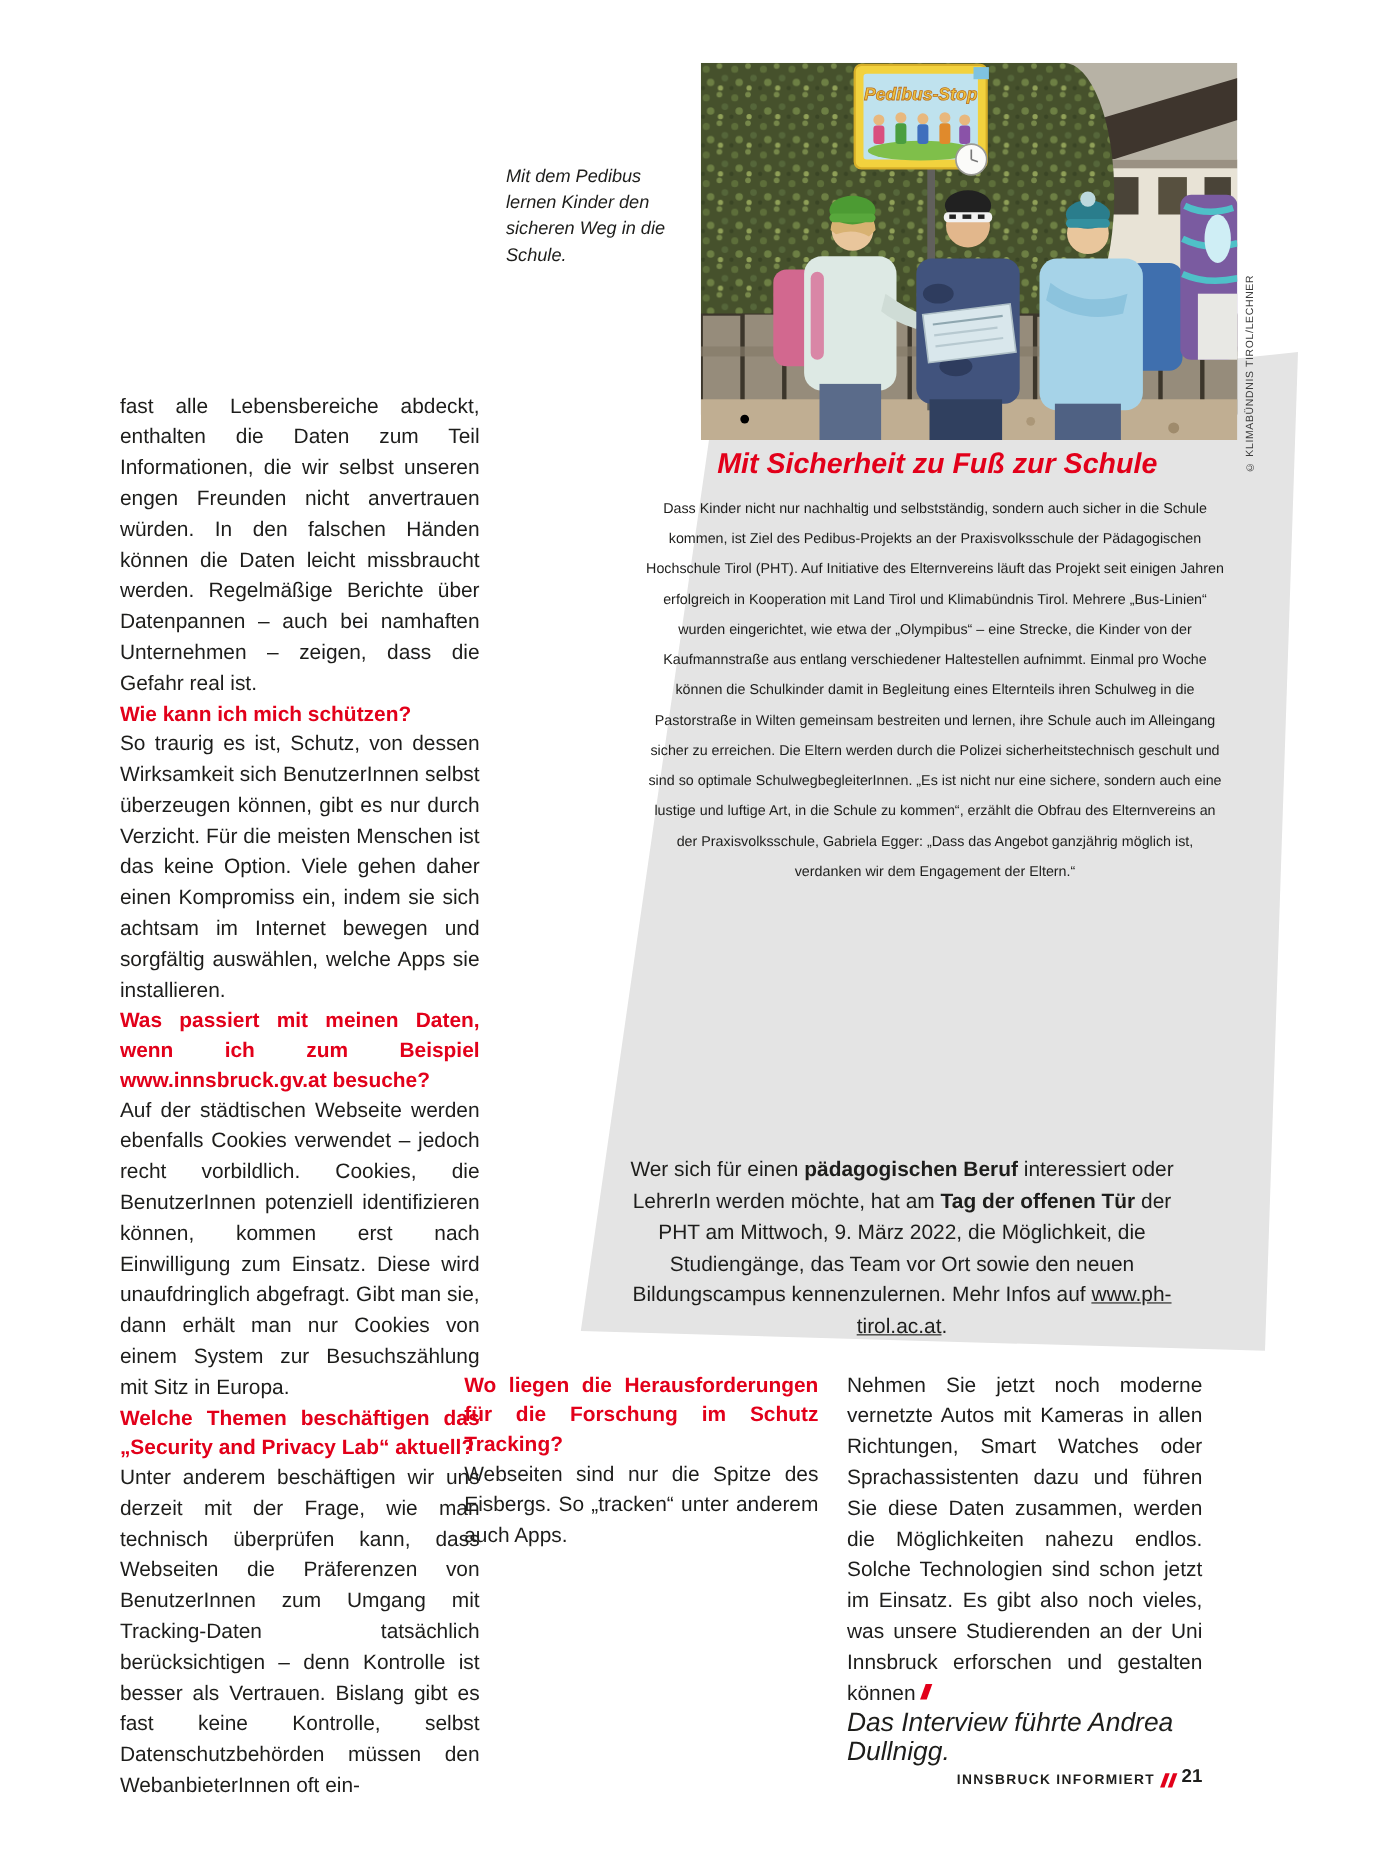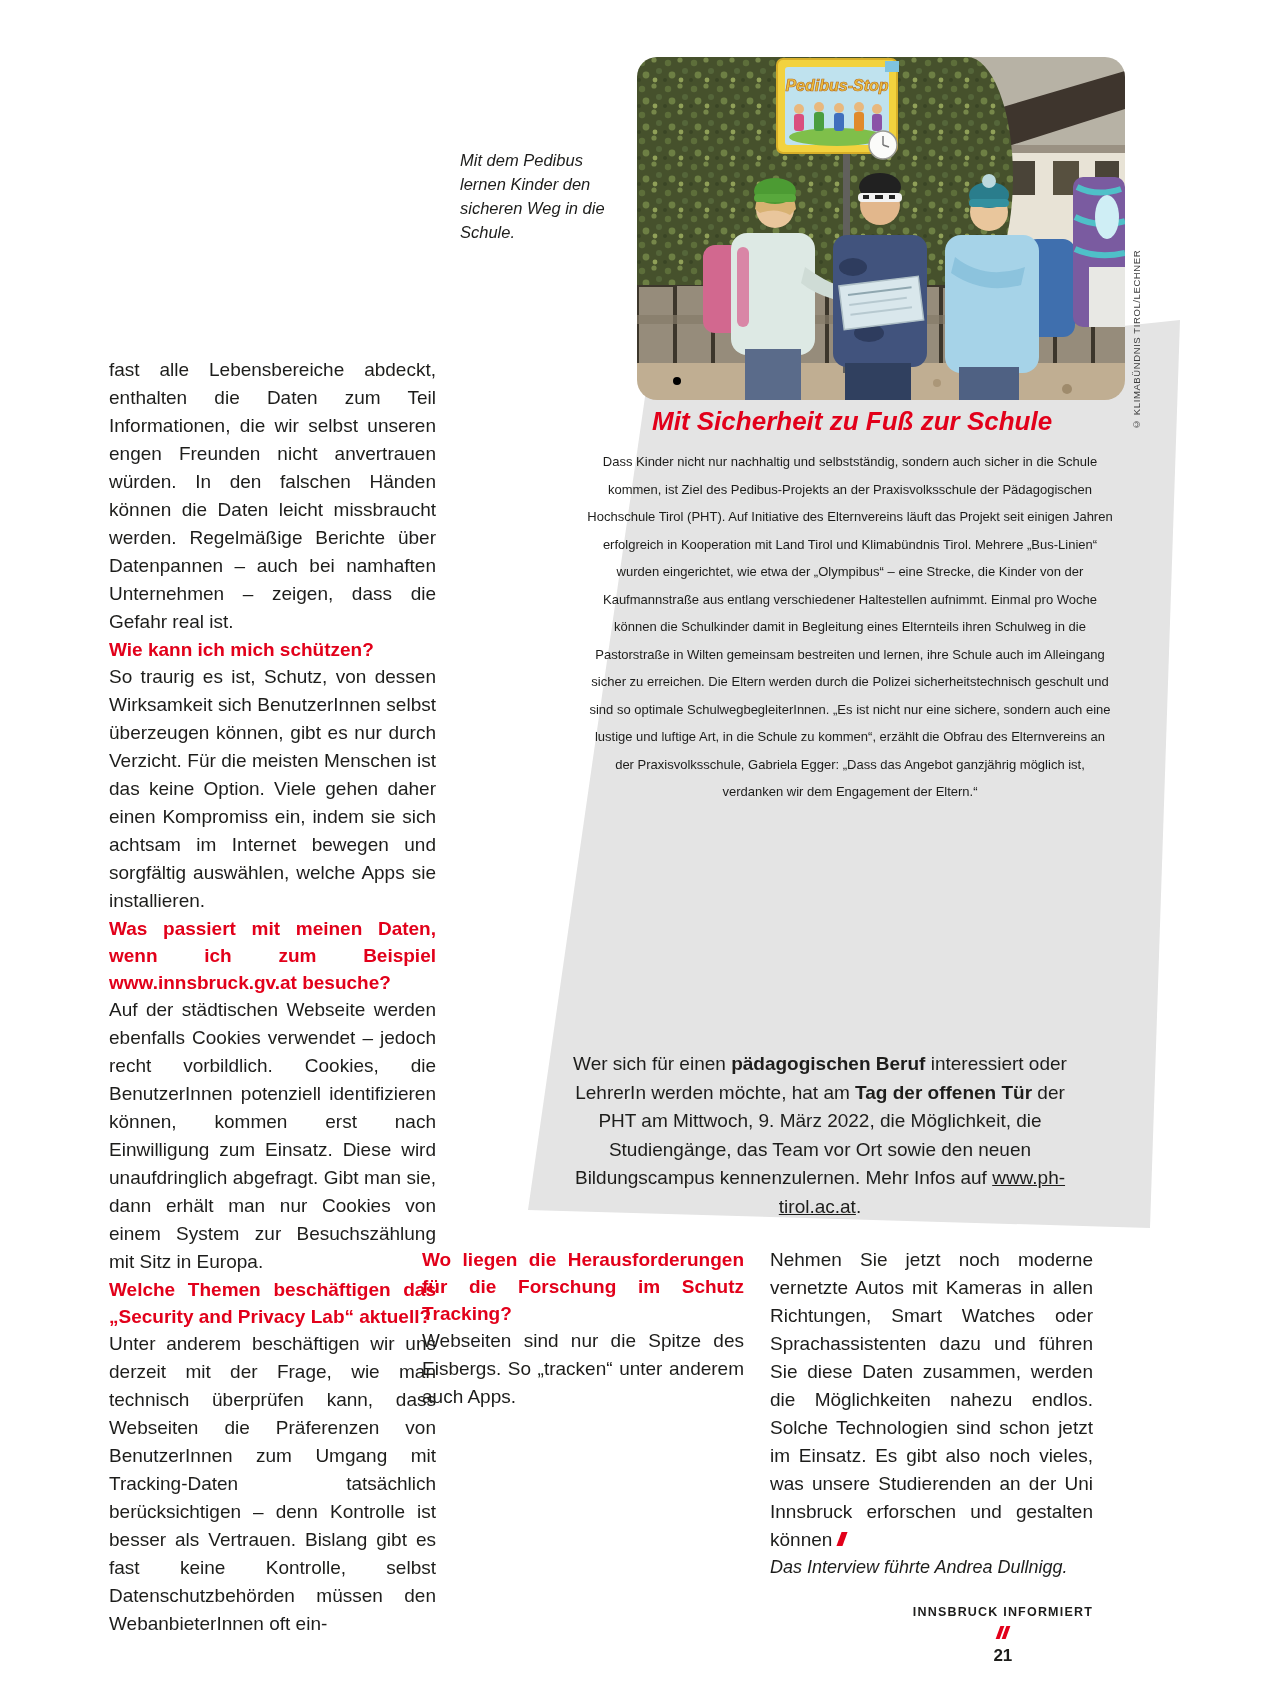--- a/index.html
+++ b/index.html
@@ -4,35 +4,35 @@
 <style>
   html,body{margin:0;padding:0;background:#ffffff;}
   .page{position:relative;width:1270px;height:1689px;background:#ffffff;overflow:hidden;
         font-family:"Liberation Sans","DejaVu Sans",sans-serif;color:#1d1d1b;}
   .col{position:absolute;}
   .body-text{font-size:19px;line-height:28px;text-align:justify;color:#1d1d1b;}
   .body-text p{margin:0;}
   .red-heading{color:#e2001a;font-weight:bold;font-size:19px;line-height:27px;text-align:justify;margin:28px 0 2px 0;}
   .caption{position:absolute;left:460px;top:148px;width:160px;font-style:italic;
            font-size:16.5px;line-height:24px;color:#1d1d1b;}
-  .photo{position:absolute;left:637px;top:57px;width:488px;height:343px;overflow:hidden;border-radius:20px;}
+  .photo{position:absolute;left:637px;top:57px;width:488px;height:343px;overflow:hidden;}
   .credit{position:absolute;left:1131px;top:280px;height:150px;font-size:9.5px;letter-spacing:.6px;
           color:#3c3c3c;writing-mode:vertical-rl;transform:rotate(180deg);white-space:nowrap;}
   .graybox-svg{position:absolute;left:480px;top:280px;width:710px;height:960px;}
   .box-title{position:absolute;left:652px;top:406px;width:480px;color:#e2001a;
              font-weight:bold;font-style:italic;font-size:26px;line-height:30px;}
   .box-body{position:absolute;left:585px;top:448px;width:530px;text-align:center;
             font-size:13px;line-height:27.5px;color:#1d1d1b;}
   .box-note{position:absolute;left:560px;top:1050px;width:520px;text-align:center;
             font-size:19px;line-height:28.5px;color:#1d1d1b;}
   .box-note a{color:#1d1d1b;text-decoration:underline;}
-  .interview{font-style:italic;text-align:left;margin-top:32px;font-size:18px;line-height:26px;}
+  .interview{font-style:italic;text-align:left;margin-top:32px;font-size:24px;line-height:26px;}
   .endmark{display:inline-block;width:6px;height:14px;background:#e2001a;
            transform:skewX(-20deg);margin-left:7px;}
-  .footer{position:absolute;right:177px;top:1605px;display:flex;align-items:center;gap:7px;flex-direction:column;}
+  .footer{position:absolute;right:177px;top:1605px;display:flex;align-items:flex-end;gap:7px;}
   .footer .mag{font-size:12.5px;font-weight:bold;letter-spacing:1.2px;color:#1d1d1b;}
   .footer .pageno{font-size:17px;font-weight:bold;color:#1d1d1b;}
   .slashes{display:inline-flex;gap:3px;}
   .slashes i{display:block;width:3.5px;height:13px;background:#e2001a;transform:skewX(-20deg);}
   .bold{font-weight:bold;}
 </style>
 </head>
 <body>
 
 <div class="page">

